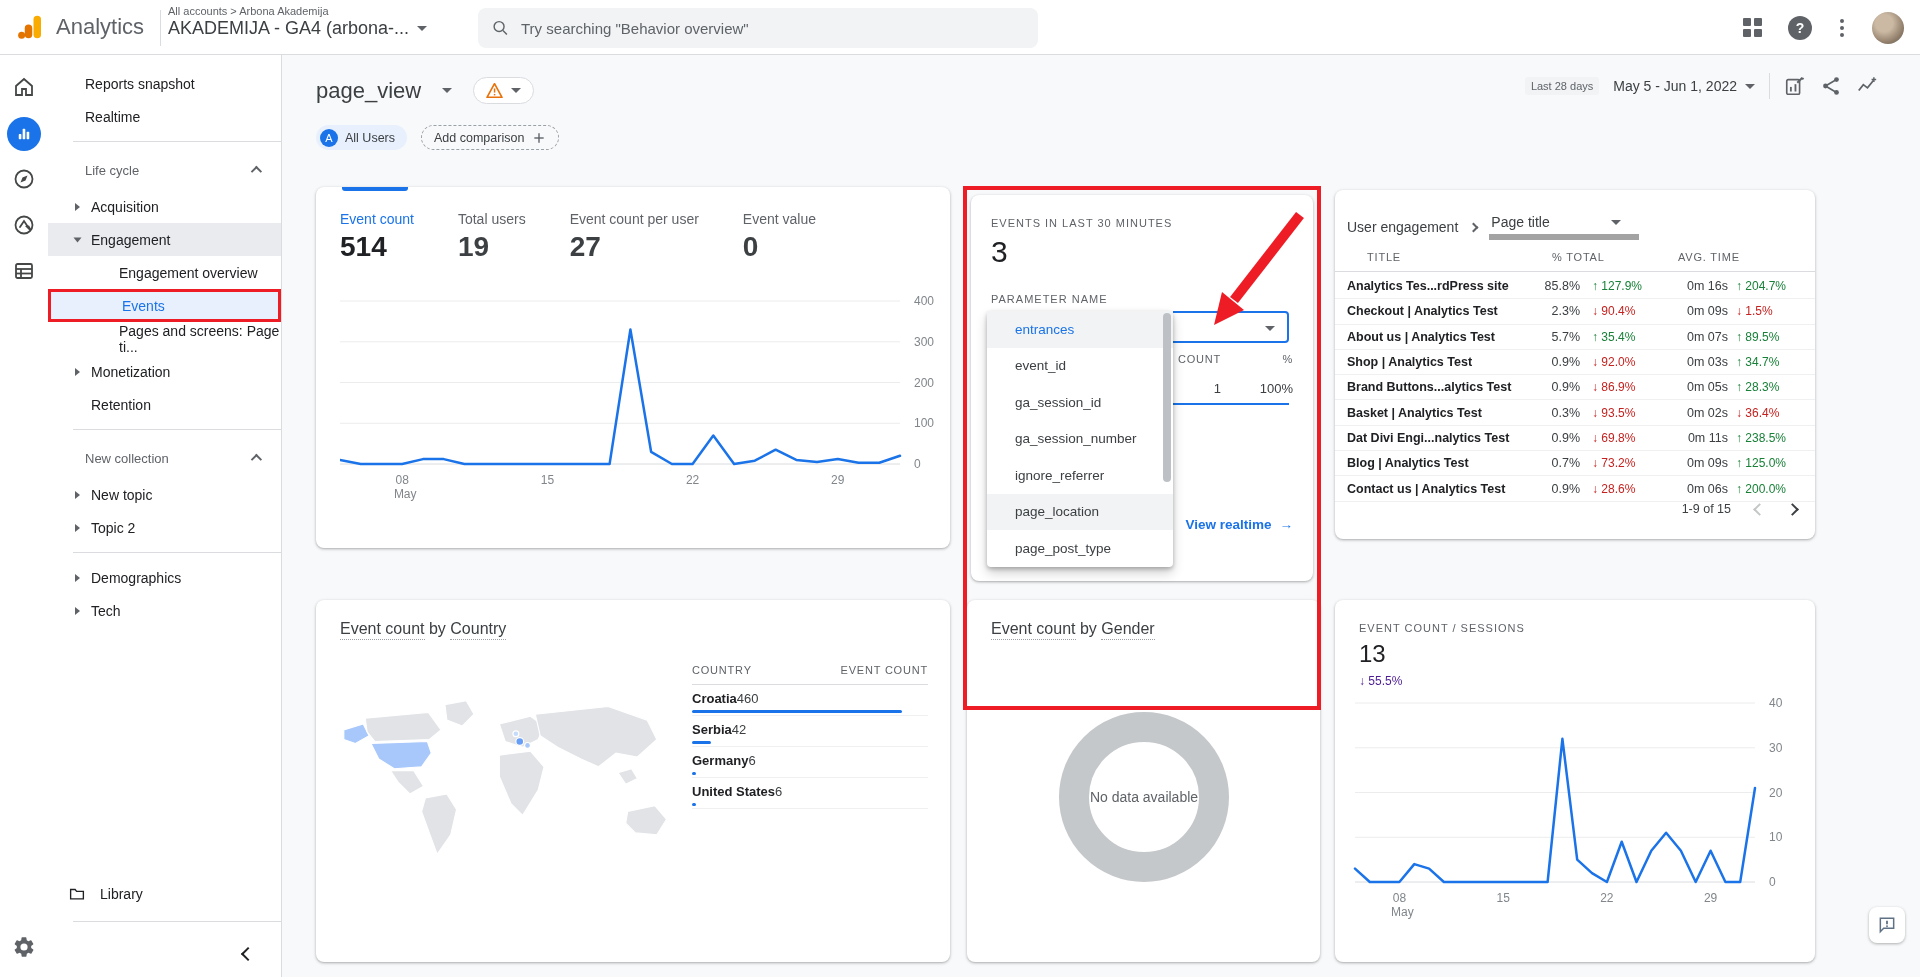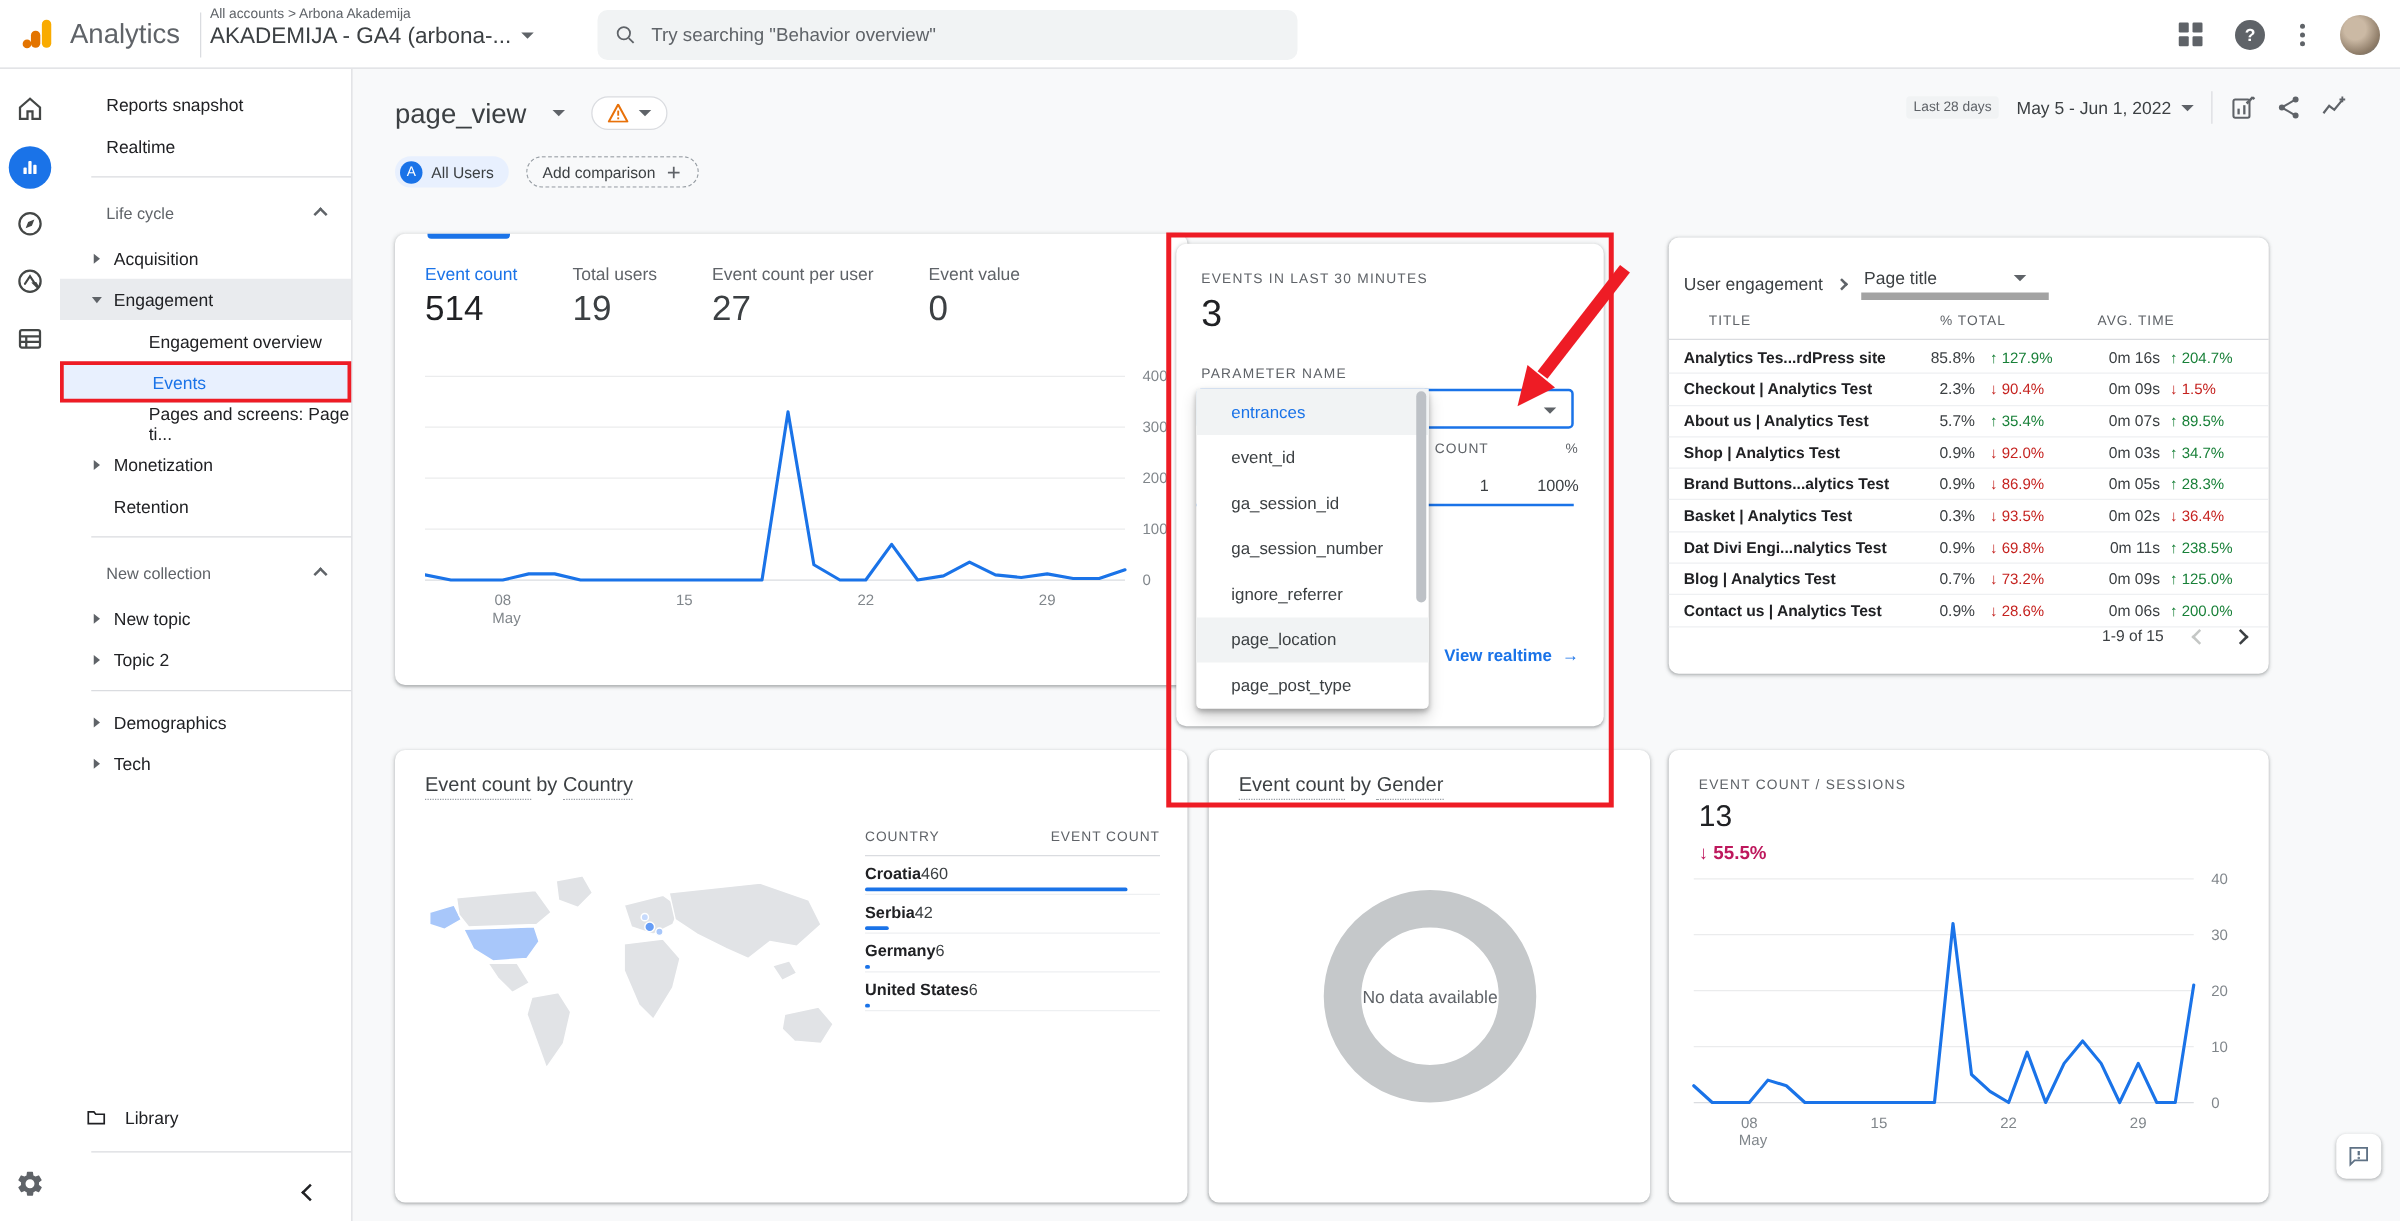--- a/index.html
+++ b/index.html
@@ -63,26 +63,26 @@
 .date-badge{background:#f1f3f4;color:#5f6368;font-size:11px;padding:3px 6px;border-radius:3px}
 .date-range{font-size:14px;color:#3c4043;display:flex;align-items:center;gap:8px;cursor:pointer}
 .dc-div{width:1px;height:26px;background:#dadce0}
 .hd-ic{width:22px;height:22px;color:#5f6368;cursor:pointer}
 .card{position:absolute;background:#fff;border-radius:8px;box-shadow:0 1px 2px rgba(60,64,67,.28),0 1px 3px 1px rgba(60,64,67,.12)}
 
 .tab-indicator{position:absolute;left:26px;top:0;width:66px;height:4px;background:#1a73e8;border-radius:0 0 3px 3px}
 .metrics{position:absolute;left:24px;top:24px;display:flex;gap:44px}
 .metric{cursor:pointer}
 .metric .lbl{font-size:14px;color:#5f6368}
-.metric .val{font-size:28px;color:#3c4043;margin-top:4px;font-weight:400}
+.metric .val{font-size:28px;color:#3c4043;margin-top:4px;font-weight:700}
 .metric.active .lbl{color:#1a73e8}
 .metric.active .val{color:#202124}
 .chart-box{position:absolute}
 
-.anno-box{position:absolute;left:651px;top:131px;width:358px;height:460px;border:4px solid #ee1c25;z-index:8}
+.anno-box{position:absolute;left:681px;top:131px;width:358px;height:524px;border:4px solid #ee1c25;z-index:8}
 .rt-card{position:absolute;left:4px;top:5px;width:342px;height:386px;background:#fff;border-radius:8px;box-shadow:0 1px 2px rgba(60,64,67,.28),0 1px 3px 1px rgba(60,64,67,.12)}
 .rt-title{position:absolute;left:20px;top:22px;font-size:11px;letter-spacing:1px;color:#5f6368}
 .rt-value{position:absolute;left:20px;top:40px;font-size:30px;color:#202124}
 .rt-param{position:absolute;left:20px;top:98px;font-size:11px;letter-spacing:1px;color:#5f6368}
 .rt-select{position:absolute;left:16px;top:116px;width:302px;height:32px;border:2px solid #1a73e8;border-radius:4px;cursor:pointer}
 .rt-select .caret-down{position:absolute;right:12px;top:13px}
 .rt-th{position:absolute;font-size:11px;letter-spacing:.8px;color:#5f6368;text-align:right}
 .rt-td{position:absolute;font-size:13px;color:#3c4043;text-align:right}
 .rt-underline{position:absolute;left:16px;top:208px;width:302px;height:2px;background:#1a73e8}
 .view-rt{position:absolute;right:20px;top:322px;display:flex;gap:8px;color:#1a73e8;font-size:13.5px;font-weight:bold;cursor:pointer}
@@ -117,21 +117,21 @@
 .cty-row{border-bottom:1px solid #eef0f2;padding:6px 0 2px}
 .cty-line{display:flex;font-size:13px}
 .cty-line .n{color:#202124;font-weight:bold}
 .cty-line .v{color:#3c4043}
 .cty-bar-wrap{width:210px;height:3px;margin-top:4px}
 .cty-bar{height:3px;background:#1a73e8;border-radius:2px}
 .donut{position:absolute;left:92px;top:112px;width:170px;height:170px;border:30px solid #c5c8ca;border-radius:50%;display:flex;align-items:center;justify-content:center}
 .no-data{font-size:14px;color:#5f6368;white-space:nowrap}
 .ss-title{position:absolute;left:24px;top:22px;font-size:11px;letter-spacing:1px;color:#5f6368}
 .ss-value{position:absolute;left:24px;top:40px;font-size:24px;color:#202124}
-.ss-change{position:absolute;left:24px;top:74px;font-size:15px;color:#be185d;font-weight:bold}
+.ss-change{position:absolute;left:24px;top:74px;font-size:12px;color:#4c1d95;font-weight:normal}
 
 .feedback{position:absolute;left:1869px;top:907px;width:36px;height:36px;background:#fff;border-radius:8px;box-shadow:0 1px 3px rgba(60,64,67,.4);display:flex;align-items:center;justify-content:center;color:#5f7285;cursor:pointer;z-index:25}
 svg{display:block}
 </style>
 </head>
 <body>
 
 <div class="appbar">
   <div class="logo-wrap">
     <svg class="ga-logo" viewBox="0 0 24 24">

